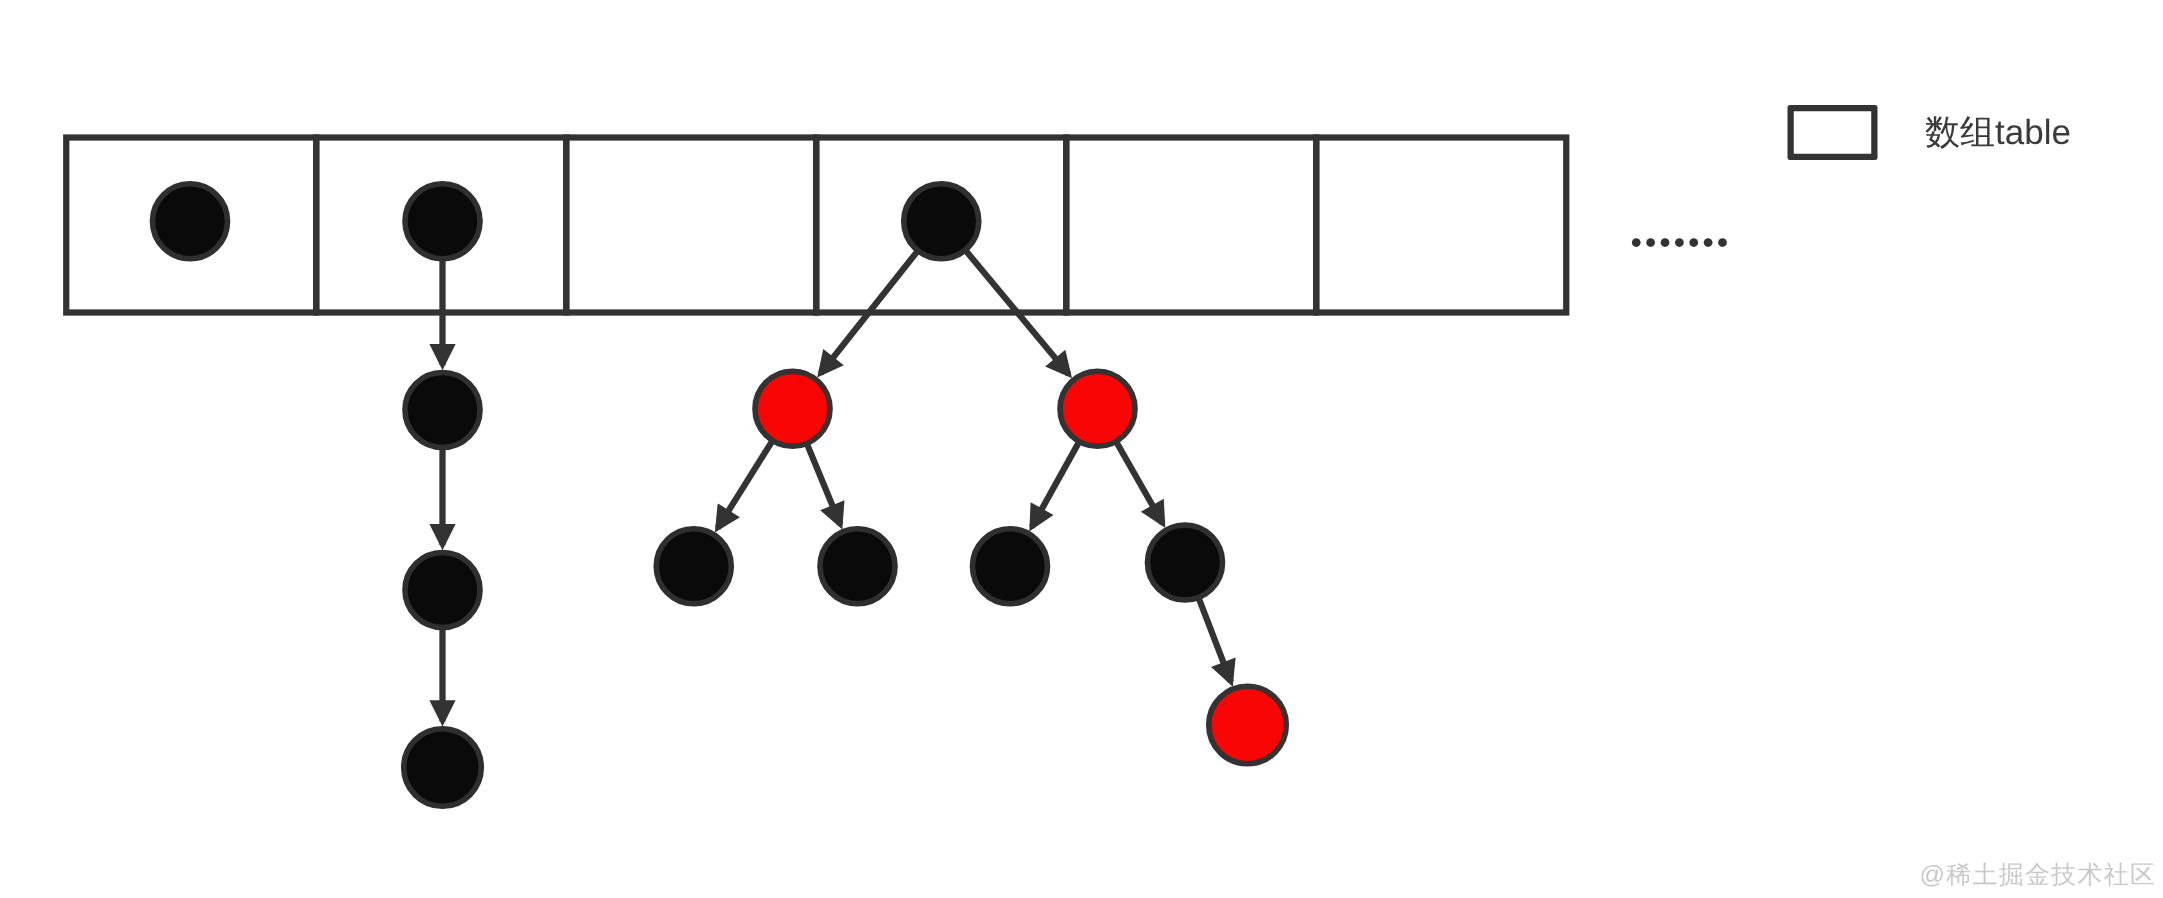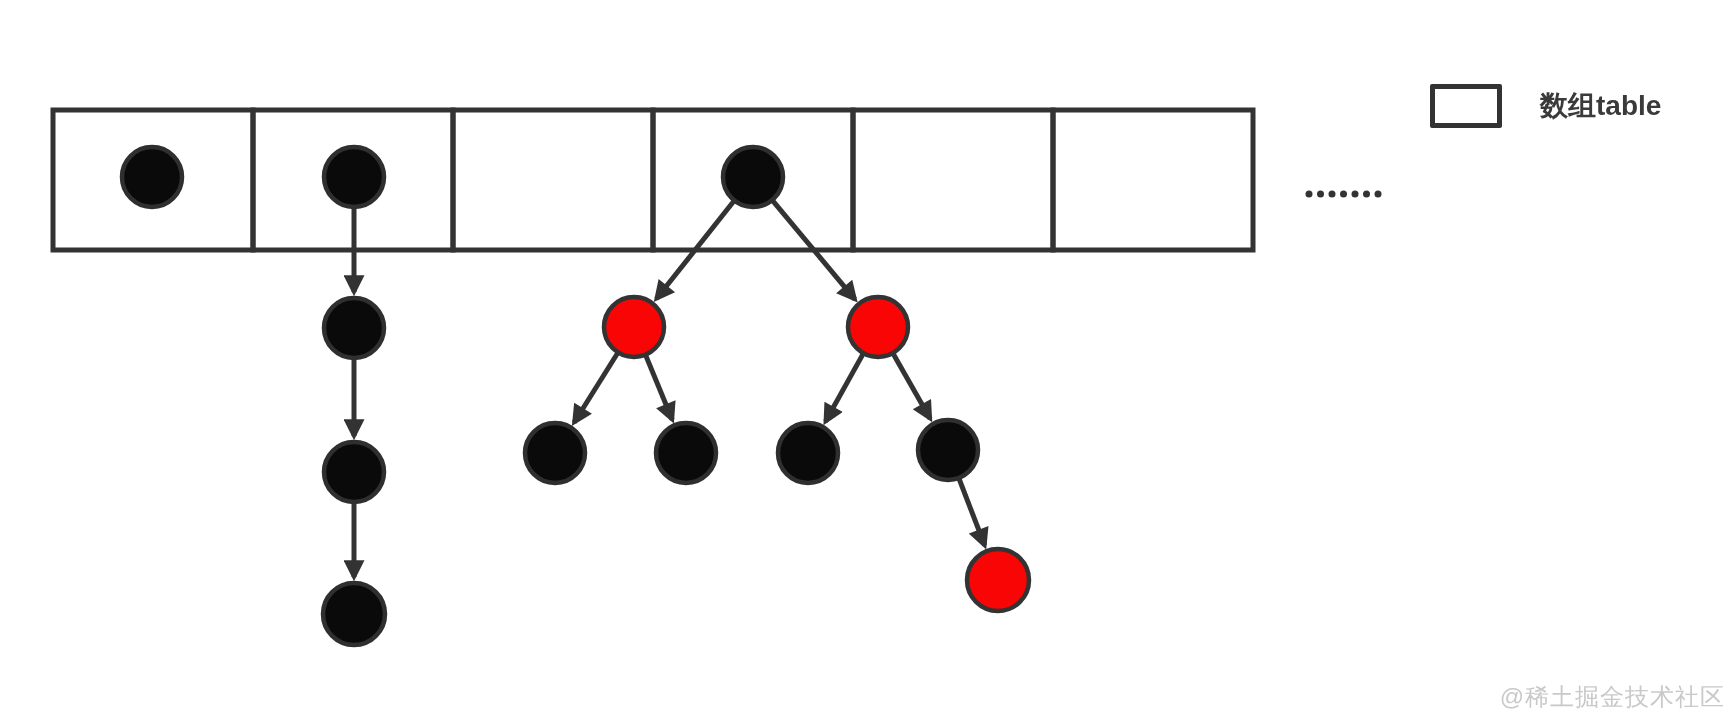--- a/index.html
+++ b/index.html
@@ -4,40 +4,40 @@
 <style>
   html,body{margin:0;padding:0;background:#ffffff;}
   .stage{
     position:relative;
     width:1730px;height:718px;
     background:var(--background,#ffffff);
     font-family:"Liberation Sans",sans-serif;
     overflow:hidden;
   }
   #diagram-svg{position:absolute;left:0;top:0;}
-  .legend-row{position:absolute;display:flex;align-items:center;font-weight:bold;}
+  .legend-row{position:absolute;display:flex;align-items:center;}
   .legend-row.array{left:1430px;top:84px;}
   .legend-row.node{left:1437px;top:167px;}
   .swatch-rect{
     width:72px;height:44px;box-sizing:border-box;
     border:5px solid var(--stroke,#333);background:#ffffff;border-radius:2px;
   }
   .swatch-circle{
     width:56px;height:56px;box-sizing:border-box;border-radius:50%;
     background:var(--node-black-fill,#0a0a0a);
     border:4px solid var(--node-black-stroke,#2f2f2f);
   }
   .legend-label{
     font-size:28px;color:var(--legend-text,#3a3a3a);
     margin-left:38px;white-space:nowrap;
   }
   .legend-row.node .legend-label{margin-left:47px;}
   .watermark{
     position:absolute;right:5px;bottom:5px;
-    font-size:24px;color:var(--watermark,#c9c9c9);
+    font-size:20px;color:var(--watermark,#c9c9c9);
     letter-spacing:1px;white-space:nowrap;margin-top:33px;
   }
 </style>
 </head>
 <body>
 
 <div class="stage">
 
   <svg id="diagram-svg" width="1730" height="718" viewBox="0 0 1730 718">
     <defs>

